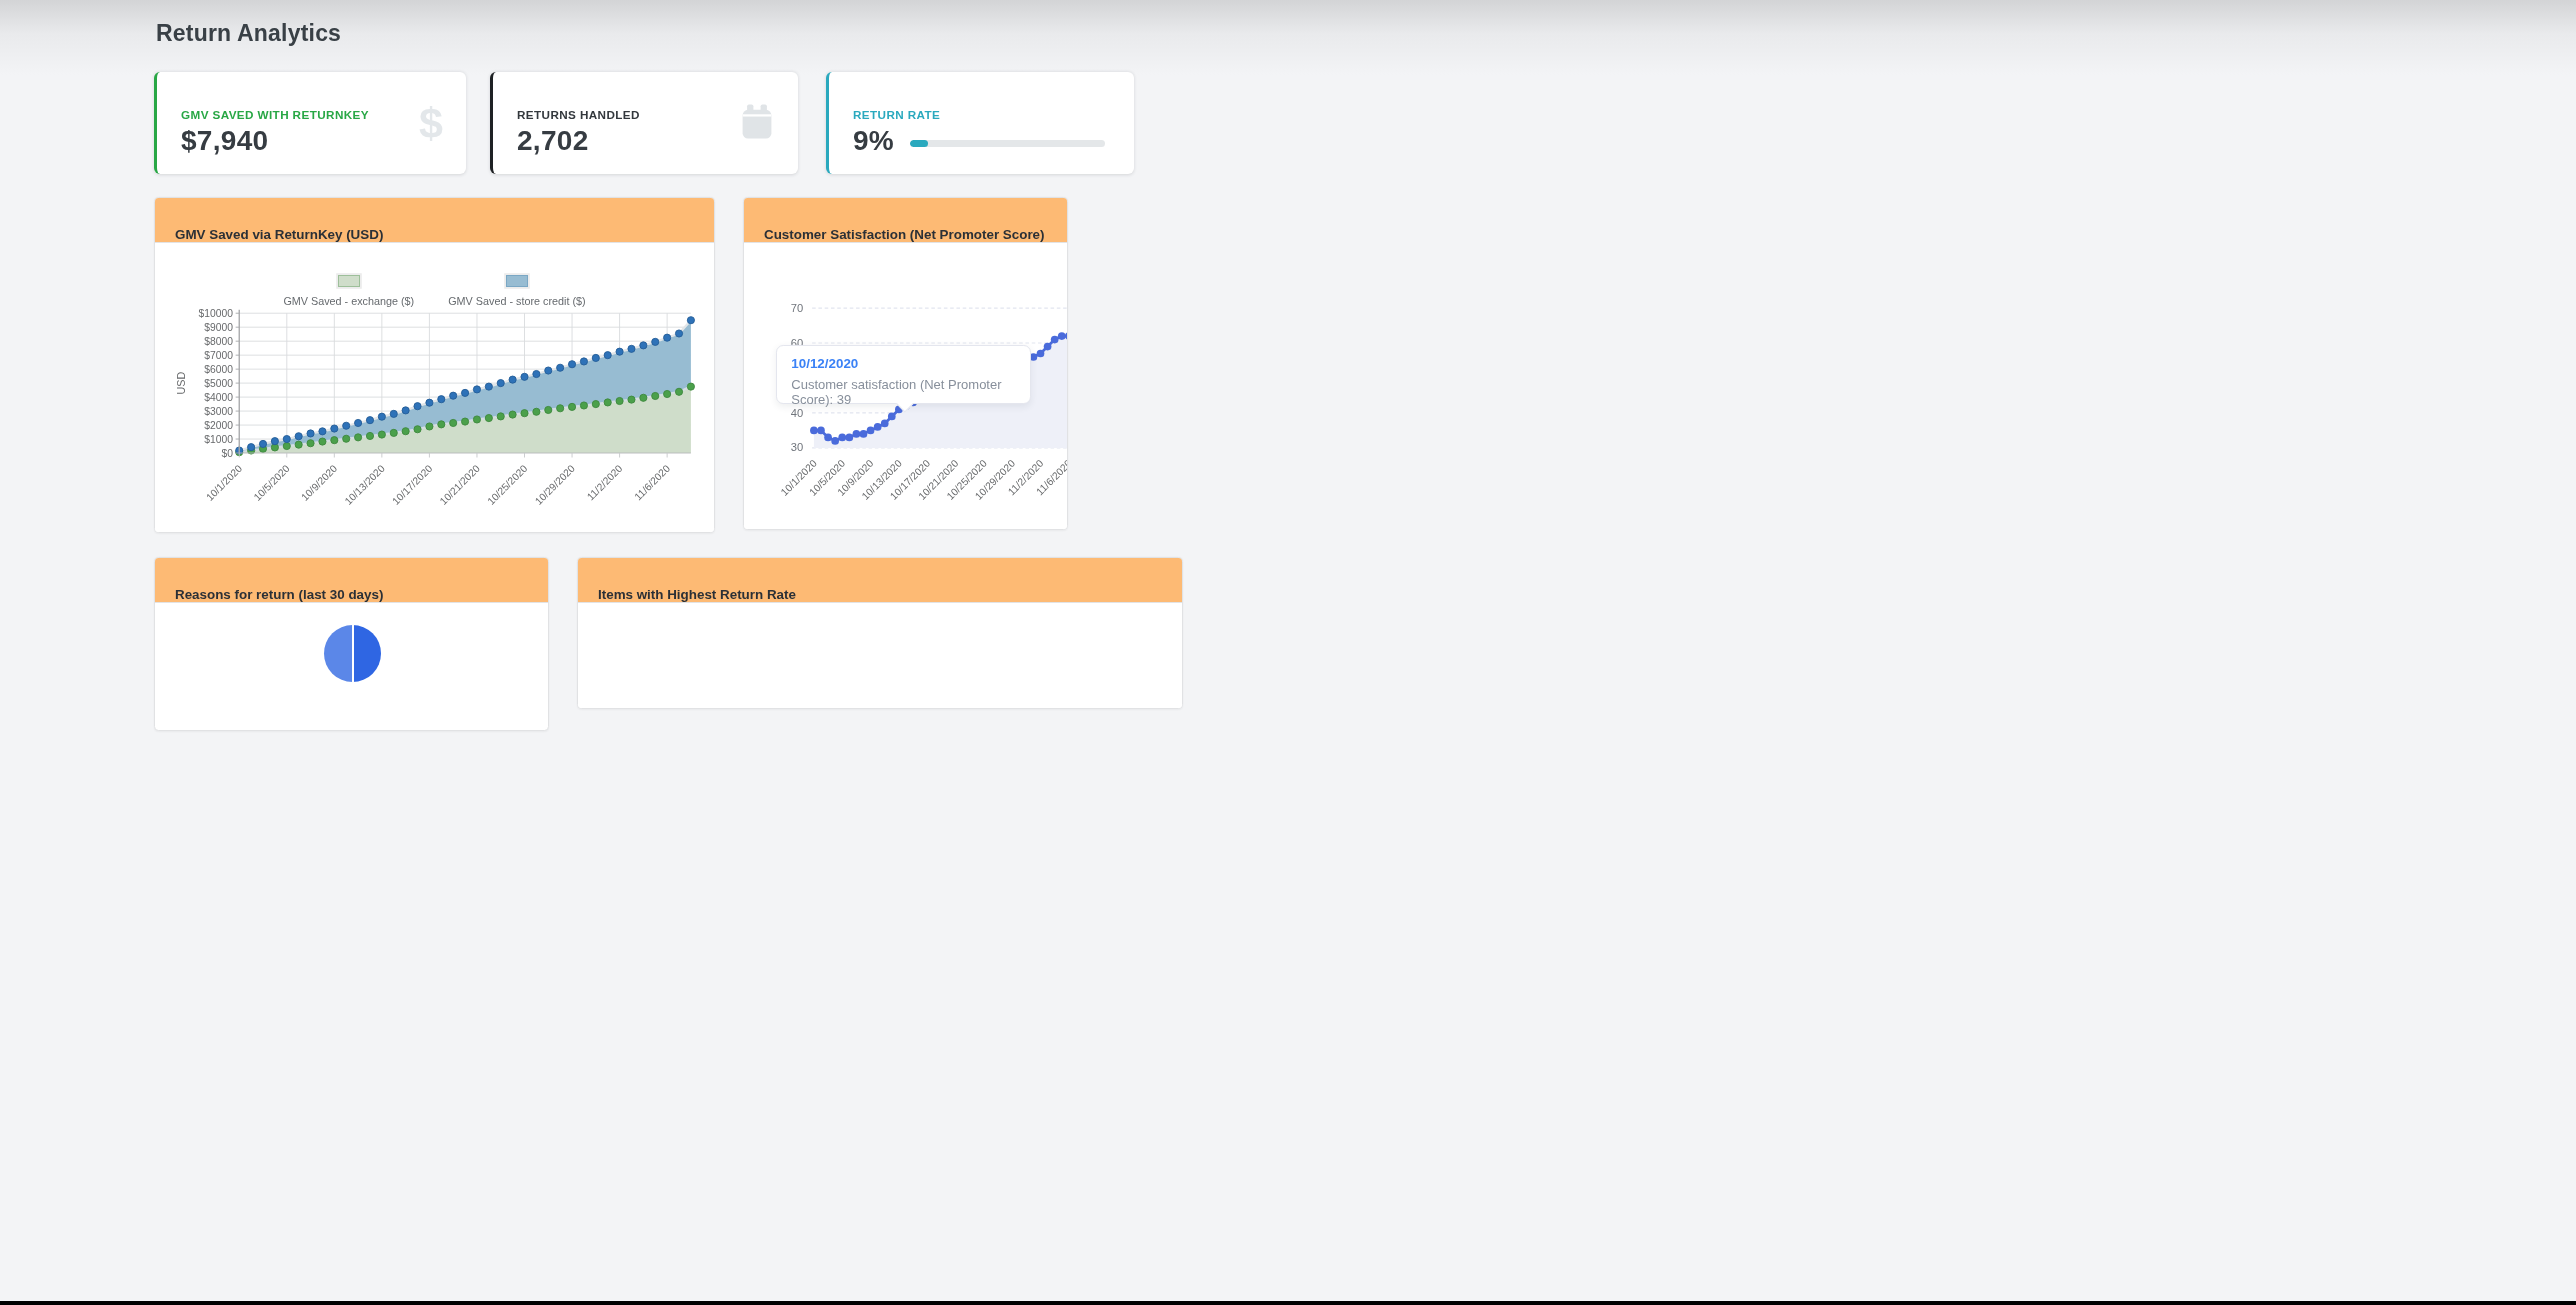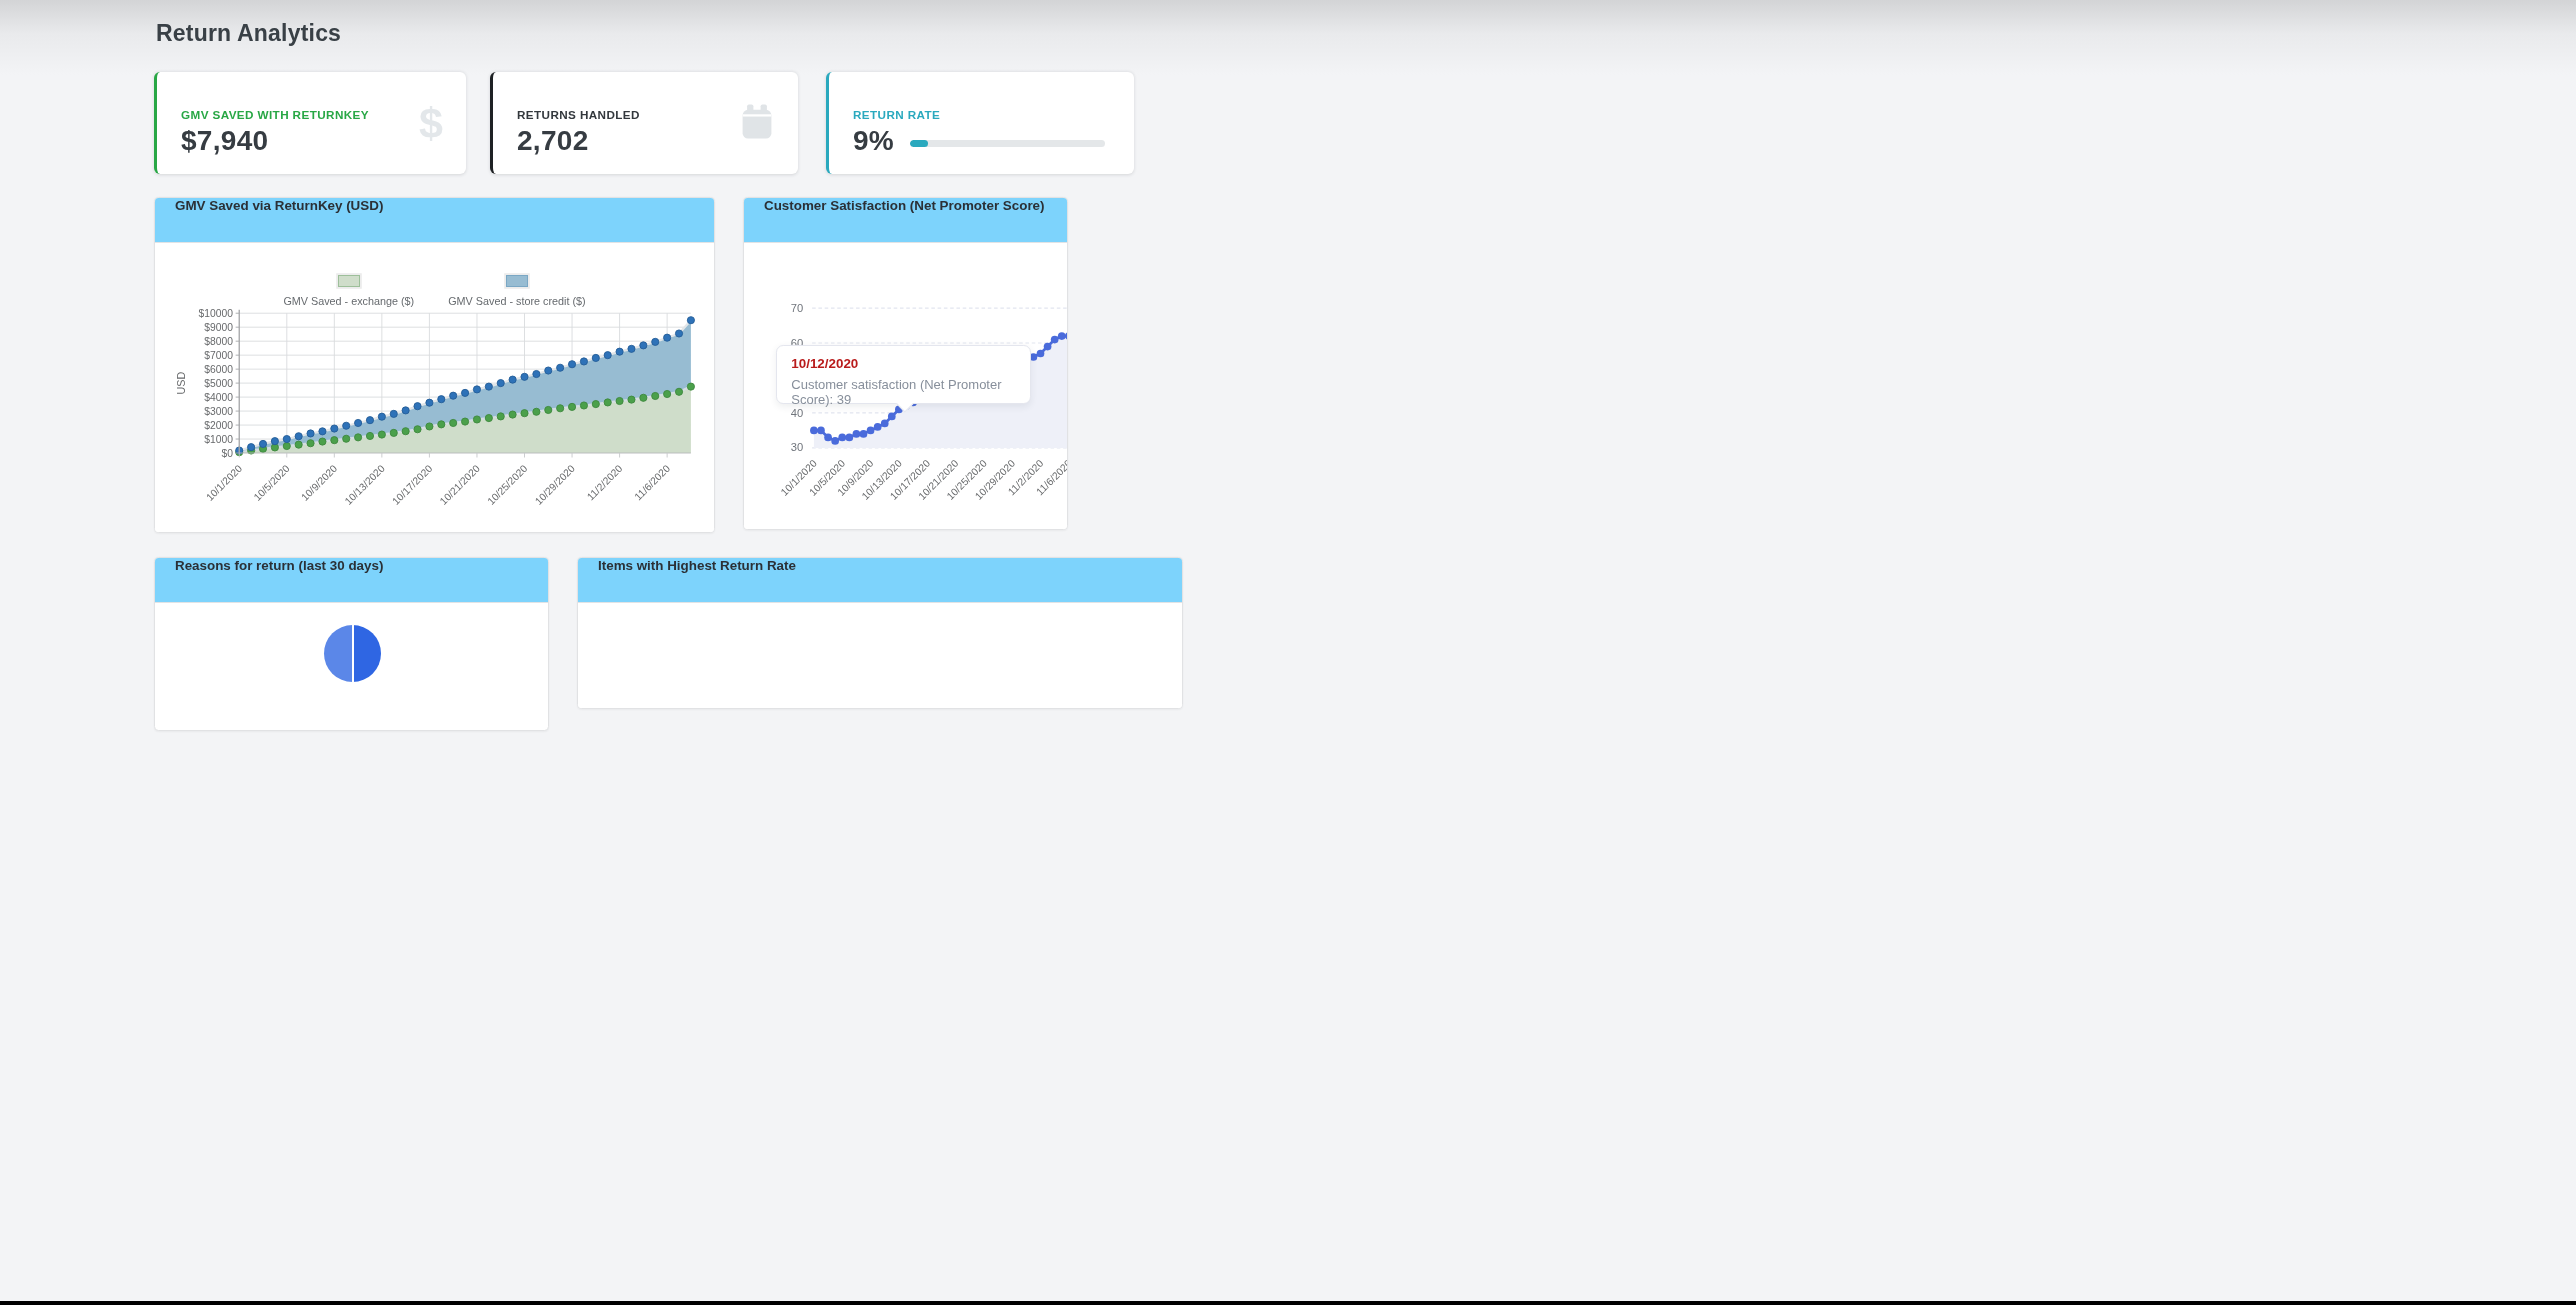--- a/index.html
+++ b/index.html
@@ -19,38 +19,38 @@
   .kpi-value { font-size:28px; font-weight:700; color:#363c42; margin-top:3.6px; letter-spacing:0.3px; }
   .kpi-icon { position:absolute; right:23px; top:50%; transform:translateY(-50%); color:#e3e7ea; }
   .dollar-glyph { font-size:43px; font-weight:700; line-height:1; }
   .kpi-row { display:flex; align-items:center; gap:16px; }
   .progress-track { width:195px; height:7.2px; border-radius:3.6px; background:#e4e7e9; overflow:hidden; margin-top:9px; }
   .progress-fill { height:100%; border-radius:3.6px; }
 
   
   .card { position:absolute; background:#fff; border:0.9px solid #e1e2e4; border-radius:4.5px; overflow:hidden;
     box-shadow:0 0.9px 1.8px rgba(30,35,40,.05); }
-  .card-header { height:45px; background:#7dd3fc; border-bottom:0.9px solid #e2e3e5; display:flex; align-items:flex-start; padding:0 20px; }
+  .card-header { height:45px; background:#fdba74; border-bottom:0.9px solid #e2e3e5; display:flex; align-items:flex-end; padding:0 20px; }
   .card-title { font-size:13.4px; font-weight:700; color:#2b3036; }
   .card-body { position:relative; background:#fff; }
 
   
   .legend { position:absolute; left:0; right:0; top:32px; display:flex; justify-content:center; gap:34px; align-items:center; }
   .legend-item { display:flex; align-items:center; gap:8px;flex-direction:column; }
   .legend-swatch { width:22.4px; height:11.7px; border:0.9px solid; box-shadow:0 0 0 1.8px #ececec; }
   .legend-label { font-size:10.8px; color:#666a6e; }
 
   svg text { font-family:"Liberation Sans", sans-serif; }
 
   
   .nps-tooltip { position:absolute; left:32px; top:102px; width:255px; height:59px; background:#fff;
     border:0.9px solid #e4e6ee; border-radius:7.2px; box-shadow:0 2.7px 7.2px rgba(40,45,70,.08); padding:10px 14.3px; z-index:5; }
   .nps-tooltip::after { content:""; position:absolute; left:122px; bottom:-6.3px; width:10.8px; height:10.8px; background:#fff;
     border-right:0.9px solid #e4e6ee; border-bottom:0.9px solid #e4e6ee; transform:rotate(45deg); }
-  .tip-date { font-size:13.4px; font-weight:700; color:#b91c1c; }
+  .tip-date { font-size:13.4px; font-weight:700; color:#3b82f6; }
   .tip-text { font-size:13px; color:#878f9b; margin-top:6.3px; }
 
   
   .pie { position:absolute; width:57px; height:57px; border-radius:50%;
     background:linear-gradient(90deg, var(--c1) 0 48.5%, #fff 48.5% 52.5%, var(--c2) 52.5% 100%); }
 </style>
 </head>
 <body>
 
 <div id="page">

